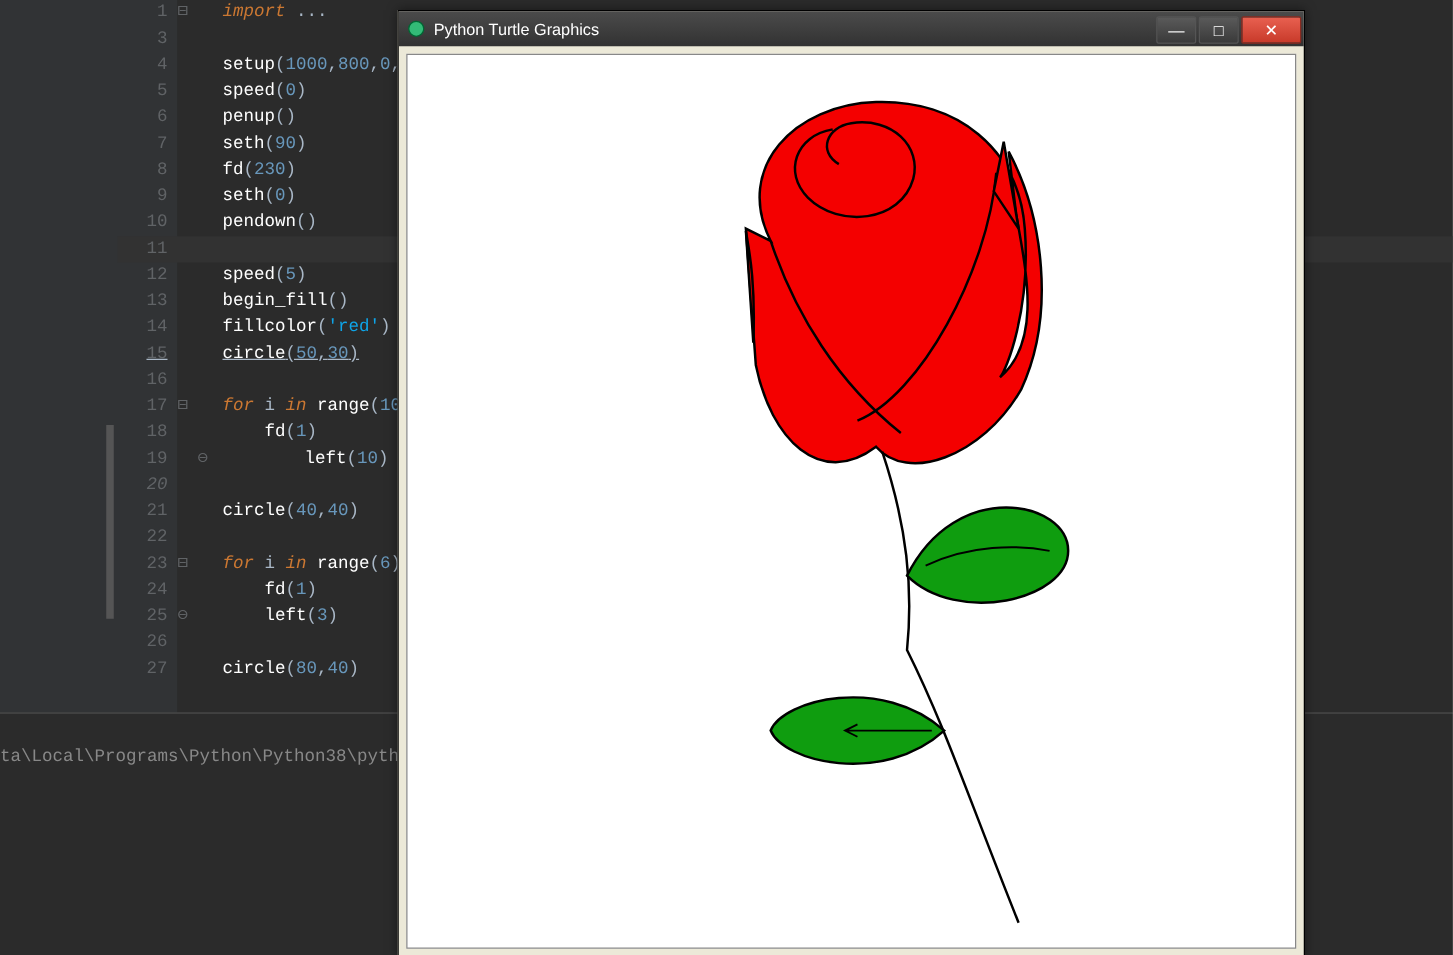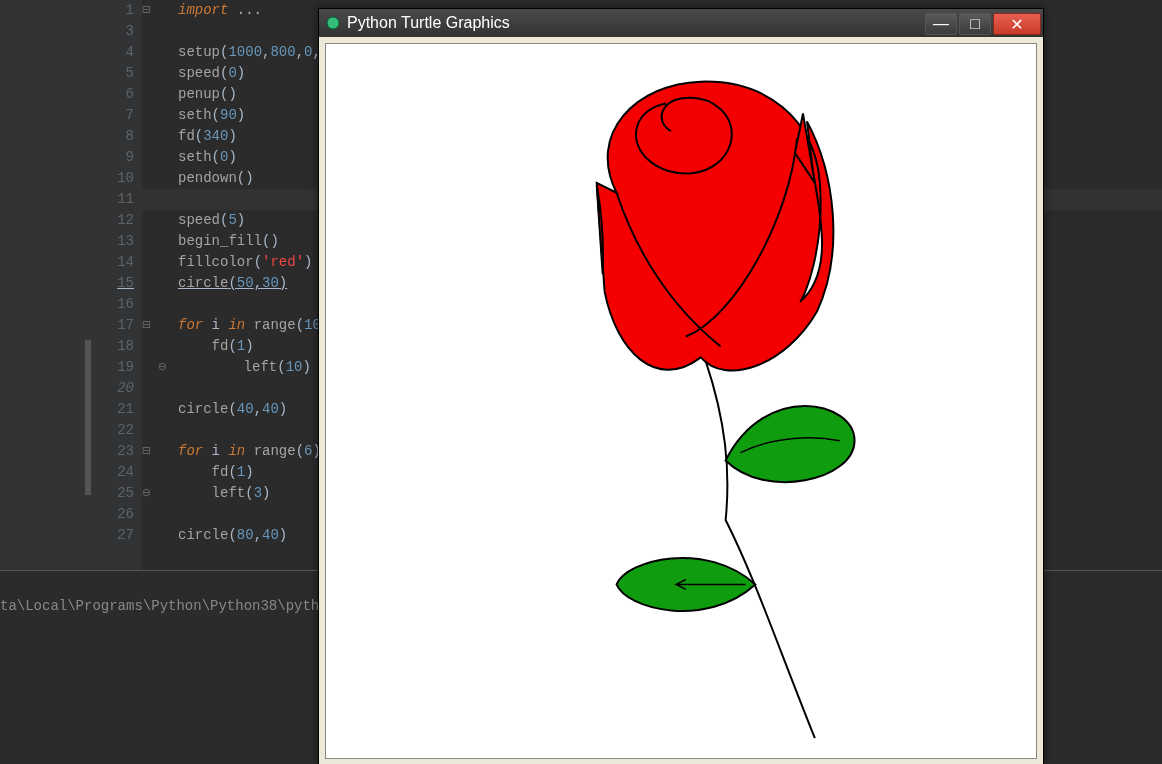--- a/index.html
+++ b/index.html
@@ -4,32 +4,32 @@
 <style>
   html,body{margin:0;padding:0;width:1162px;height:764px;overflow:hidden;background:#2b2b2b;font-family:Consolas,"Courier New",monospace;font-size:14px;color:#a9b7c6;}
   .editor{position:absolute;left:0;top:0;width:1162px;height:764px;}
   .gutter-bg{position:absolute;left:0;top:0;width:142px;height:570px;background:#313335;}
   .code-bg{position:absolute;left:142px;top:0;width:1020px;height:570px;background:#2b2b2b;}
   .line{position:absolute;left:0;height:21px;line-height:21px;display:flex;}
   .lineno{width:134px;text-align:right;padding-right:8px;color:#606366;flex:none;}
   .fold{width:14px;flex:none;color:#606366;position:relative;}
   .code{padding-left:22px;white-space:pre;}
   .kw{color:#cc7832;font-style:italic;}
-  .fn{color:#a3a3a3;}
+  .fn{color:#ffffff;}
   .num{color:#6897bb;}
-  .str{color:#ef4444;}
+  .str{color:#0ea5e9;}
   .pl{color:#a9b7c6;}
   .line-hilite{position:absolute;left:94px;height:21px;width:1068px;background:#323232;}
   .terminal-sep{position:absolute;left:0;top:570px;width:1162px;height:1px;background:#555;}
   .terminal{position:absolute;left:0;top:571px;width:1162px;height:193px;background:#2b2b2b;}
   .term-line{position:absolute;left:0;top:27px;color:#888;font-size:14px;}
   .fold-mark{position:absolute;left:85px;width:6px;background:#555;}
   
   .turtle-window{position:absolute;left:318px;top:8px;width:724px;height:756px;background:#ece9d8;border:1px solid #000;box-shadow:0 0 8px rgba(0,0,0,.5);}
-  .titlebar{height:28px;background:linear-gradient(#4b4b4b,#323232);display:flex;align-items:center;color:#fff;font-family:"Segoe UI",Tahoma,sans-serif;font-size:16px;}
+  .titlebar{height:28px;background:linear-gradient(#4b4b4b,#323232);display:flex;align-items:center;color:#fff;font-family:"Segoe UI",Tahoma,sans-serif;font-size:13px;}
   .titlebar .icon{width:16px;height:16px;margin:0 6px;}
   .titlebar .title{flex:1;}
   .winbtns{display:flex;height:20px;margin-right:2px;}
   .winbtn{width:30px;height:20px;margin-left:2px;display:flex;align-items:center;justify-content:center;border-radius:2px;}
   .winbtn.min,.winbtn.max{background:linear-gradient(#5a5a5a,#3a3a3a);border:1px solid #555;color:#fff;}
   .winbtn.close{background:linear-gradient(#e86050,#c83a2a);border:1px solid #8a2a1f;color:#fff;width:46px;}
   .canvas-wrap{position:absolute;left:6px;top:34px;right:6px;bottom:6px;background:#fff;border:1px solid #888;}
   .canvas-wrap svg{width:100%;height:100%;display:block;}
 </style>
 </head>
@@ -66,21 +66,21 @@
         <div class="code"><span class="fn">penup</span><span class="pl">()</span></div>
       </div>
       <div class="line" style="top: 105px;">
         <div class="lineno">7</div>
         <div class="fold"></div>
         <div class="code"><span class="fn">seth</span><span class="pl">(</span><span class="num">90</span><span class="pl">)</span></div>
       </div>
       <div class="line" style="top: 126px;">
         <div class="lineno">8</div>
         <div class="fold"></div>
-        <div class="code"><span class="fn">fd</span><span class="pl">(</span><span class="num">340</span><span class="pl">)</span></div>
+        <div class="code"><span class="fn">fd</span><span class="pl">(</span><span class="num">230</span><span class="pl">)</span></div>
       </div>
       <div class="line" style="top: 147px;">
         <div class="lineno">9</div>
         <div class="fold"></div>
         <div class="code"><span class="fn">seth</span><span class="pl">(</span><span class="num">0</span><span class="pl">)</span></div>
       </div>
       <div class="line" style="top: 168px;">
         <div class="lineno">10</div>
         <div class="fold"></div>
         <div class="code"><span class="fn">pendown</span><span class="pl">()</span></div>

